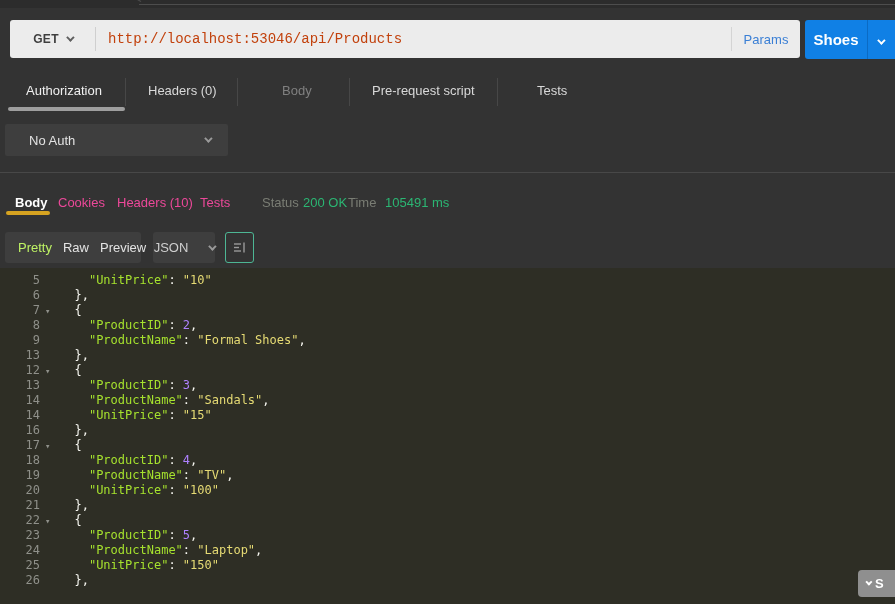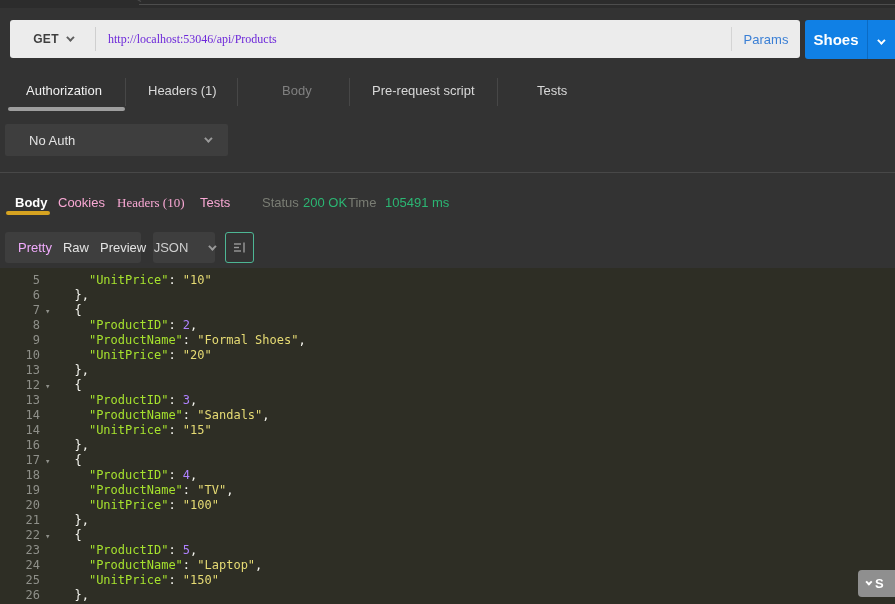--- a/index.html
+++ b/index.html
@@ -17,21 +17,21 @@
   .request-bar { position:absolute; left:0; top:8px; width:895px; height:60px; background:#333333; }
   .url-container { position:absolute; left:10px; top:12px; width:790px; height:38px;
     background:#ececec; border-radius:3px; display:flex; align-items:center; }
   .method-select { width:85px; height:100%; display:flex; align-items:center; justify-content:center;
     gap:7px; cursor:pointer; }
   .method-label { font-size:12px; font-weight:700; color:#3f3f3f; letter-spacing:.3px; }
   .chev { display:inline-block; width:6px; height:6px; border-right:2px solid #5f5f5f;
     border-bottom:2px solid #5f5f5f; transform:rotate(45deg) translateY(-2px); }
   .url-sep { width:1px; height:24px; background:#cfcfcf; }
   .url-input { flex:1; border:0; background:transparent; outline:none; padding:0 12px;
-    font-size:12px; color:#6d28d9; font-family:Liberation Serif, serif; }
+    font-size:14px; color:#c2410c; font-family:Liberation Mono, monospace; }
   .params-sep { width:1px; height:24px; background:#d4d4d4; }
   .params-link { width:68px; text-align:center; font-size:13px; color:#3a7fd5; cursor:pointer; }
   .send-button { position:absolute; left:805px; top:12px; width:95px; height:39px;
     background:#1080e5; border-radius:3px; display:flex; align-items:center; color:#fff; cursor:pointer; }
   .send-label { width:62px; text-align:center; font-size:15px; font-weight:700; }
   .send-divider { width:1px; height:39px; background:#0b6bc4; }
   .send-chev { margin-left:9px; }
   .send-chev .chev { border-color:#ffffff; }
 
   
@@ -47,34 +47,34 @@
   
   .auth-row { position:absolute; left:0; top:116px; width:895px; height:56px; background:#333333; }
   .auth-select { position:absolute; left:5px; top:8px; width:223px; height:32px; background:#3e3e3e;
     border-radius:2px; display:flex; align-items:center; cursor:pointer; }
   .auth-label { margin-left:24px; font-size:13px; color:#e2e2e2; flex:1; }
   .auth-select .chev { border-color:#9a9a9a; margin-right:18px; }
   .section-divider { position:absolute; left:0; top:172px; width:895px; height:1px; background:#484848; }
 
   
   .response-meta { position:absolute; left:0; top:173px; width:895px; height:55px; background:#333333; }
-  .resp-tab { position:absolute; top:22px; font-size:13px; color:#f9a8d4; cursor:pointer; white-space:nowrap; }
+  .resp-tab { position:absolute; top:22px; font-size:13px; color:#ec4899; cursor:pointer; white-space:nowrap; }
   .resp-tab.active { color:#ffffff; font-weight:700; }
-  .rp-0 { left:15px; } .rp-1 { left:58px; } .rp-2 { left:117px;font-family:Liberation Serif, serif; } .rp-3 { left:200px; }
+  .rp-0 { left:15px; } .rp-1 { left:58px; } .rp-2 { left:117px; } .rp-3 { left:200px; }
   .resp-underline { position:absolute; left:6px; top:38px; width:44px; height:4px; background:#d6a321; border-radius:2px; }
   .meta-label { position:absolute; top:22px; font-size:13px; color:#7a7d74; }
   .meta-value { position:absolute; top:22px; font-size:13px; color:#2bb673; }
   .ml-status { left:262px; } .mv-status { left:303px; } .ml-time { left:348px; } .mv-time { left:385px; }
 
   
   .response-toolbar { position:absolute; left:0; top:228px; width:895px; height:40px; background:#333333; }
   .view-toggle { position:absolute; left:5px; top:4px; width:136px; height:31px; background:#3e3e3e;
     border-radius:3px; display:flex; align-items:center; padding-left:13px; gap:11px; }
   .view-mode { font-size:13px; color:#e3e3e3; cursor:pointer; white-space:nowrap; }
-  .view-mode.active { color:#f0abfc; }
+  .view-mode.active { color:#bef264; }
   .lang-select { position:absolute; left:153px; top:4px; width:62px; height:31px; background:#3e3e3e;
     border-radius:3px; display:flex; align-items:center; justify-content:center; gap:20px; cursor:pointer; }
   .lang-label { font-size:13px; color:#cfcfcf; }
   .lang-select .chev { border-color:#9a9a9a; }
   .wrap-button { position:absolute; left:225px; top:4px; width:29px; height:31px; background:transparent;
     border:1px solid #4db694; border-radius:3px; display:flex; align-items:center; justify-content:center; cursor:pointer; }
 
   
   .code-area { position:absolute; left:0; top:268px; width:895px; height:336px; background:#2e2e25;
     padding-top:5px; font-family:"DejaVu Sans Mono", monospace; font-size:12px; overflow:hidden; }
@@ -121,21 +121,21 @@
     </div>
   </div>
 
   <div class="request-tabs">
     <div class="req-sep rs-a"></div>
     <div class="req-sep rs-b"></div>
     <div class="req-sep rs-c"></div>
     <div class="req-sep rs-d"></div>
     <div>
         <div class="req-tab rt-0 active">Authorization</div>
-        <div class="req-tab rt-1">Headers (1)</div>
+        <div class="req-tab rt-1">Headers (0)</div>
         <div class="req-tab rt-2 dimmed">Body</div>
         <div class="req-tab rt-3">Pre-request script</div>
         <div class="req-tab rt-4">Tests</div>
       </div>
     <div class="req-underline"></div>
   </div>
 
   <div class="auth-row">
     <div class="auth-select">
       <span class="auth-label">No Auth</span>
@@ -200,25 +200,20 @@
           <span class="gutter-num">8</span>
           <span class="gutter-fold"></span>
           <span class="code-content"><span class="tk-pl">    </span><span class="tk-key">"ProductID"</span><span class="tk-pl">: </span><span class="tk-num">2</span><span class="tk-pl">,</span></span>
         </div>
         <div class="code-line">
           <span class="gutter-num">9</span>
           <span class="gutter-fold"></span>
           <span class="code-content"><span class="tk-pl">    </span><span class="tk-key">"ProductName"</span><span class="tk-pl">: </span><span class="tk-str">"Formal Shoes"</span><span class="tk-pl">,</span></span>
         </div>
         <div class="code-line">
-          <span class="gutter-num">10</span>
-          <span class="gutter-fold"></span>
-          <span class="code-content"><span class="tk-pl">    </span><span class="tk-key">"UnitPrice"</span><span class="tk-pl">: </span><span class="tk-str">"20"</span></span>
-        </div>
-        <div class="code-line">
           <span class="gutter-num">13</span>
           <span class="gutter-fold"></span>
           <span class="code-content"><span class="tk-pl">  },</span></span>
         </div>
         <div class="code-line">
           <span class="gutter-num">12</span>
           <span class="gutter-fold">▾</span>
           <span class="code-content"><span class="tk-pl">  {</span></span>
         </div>
         <div class="code-line">

